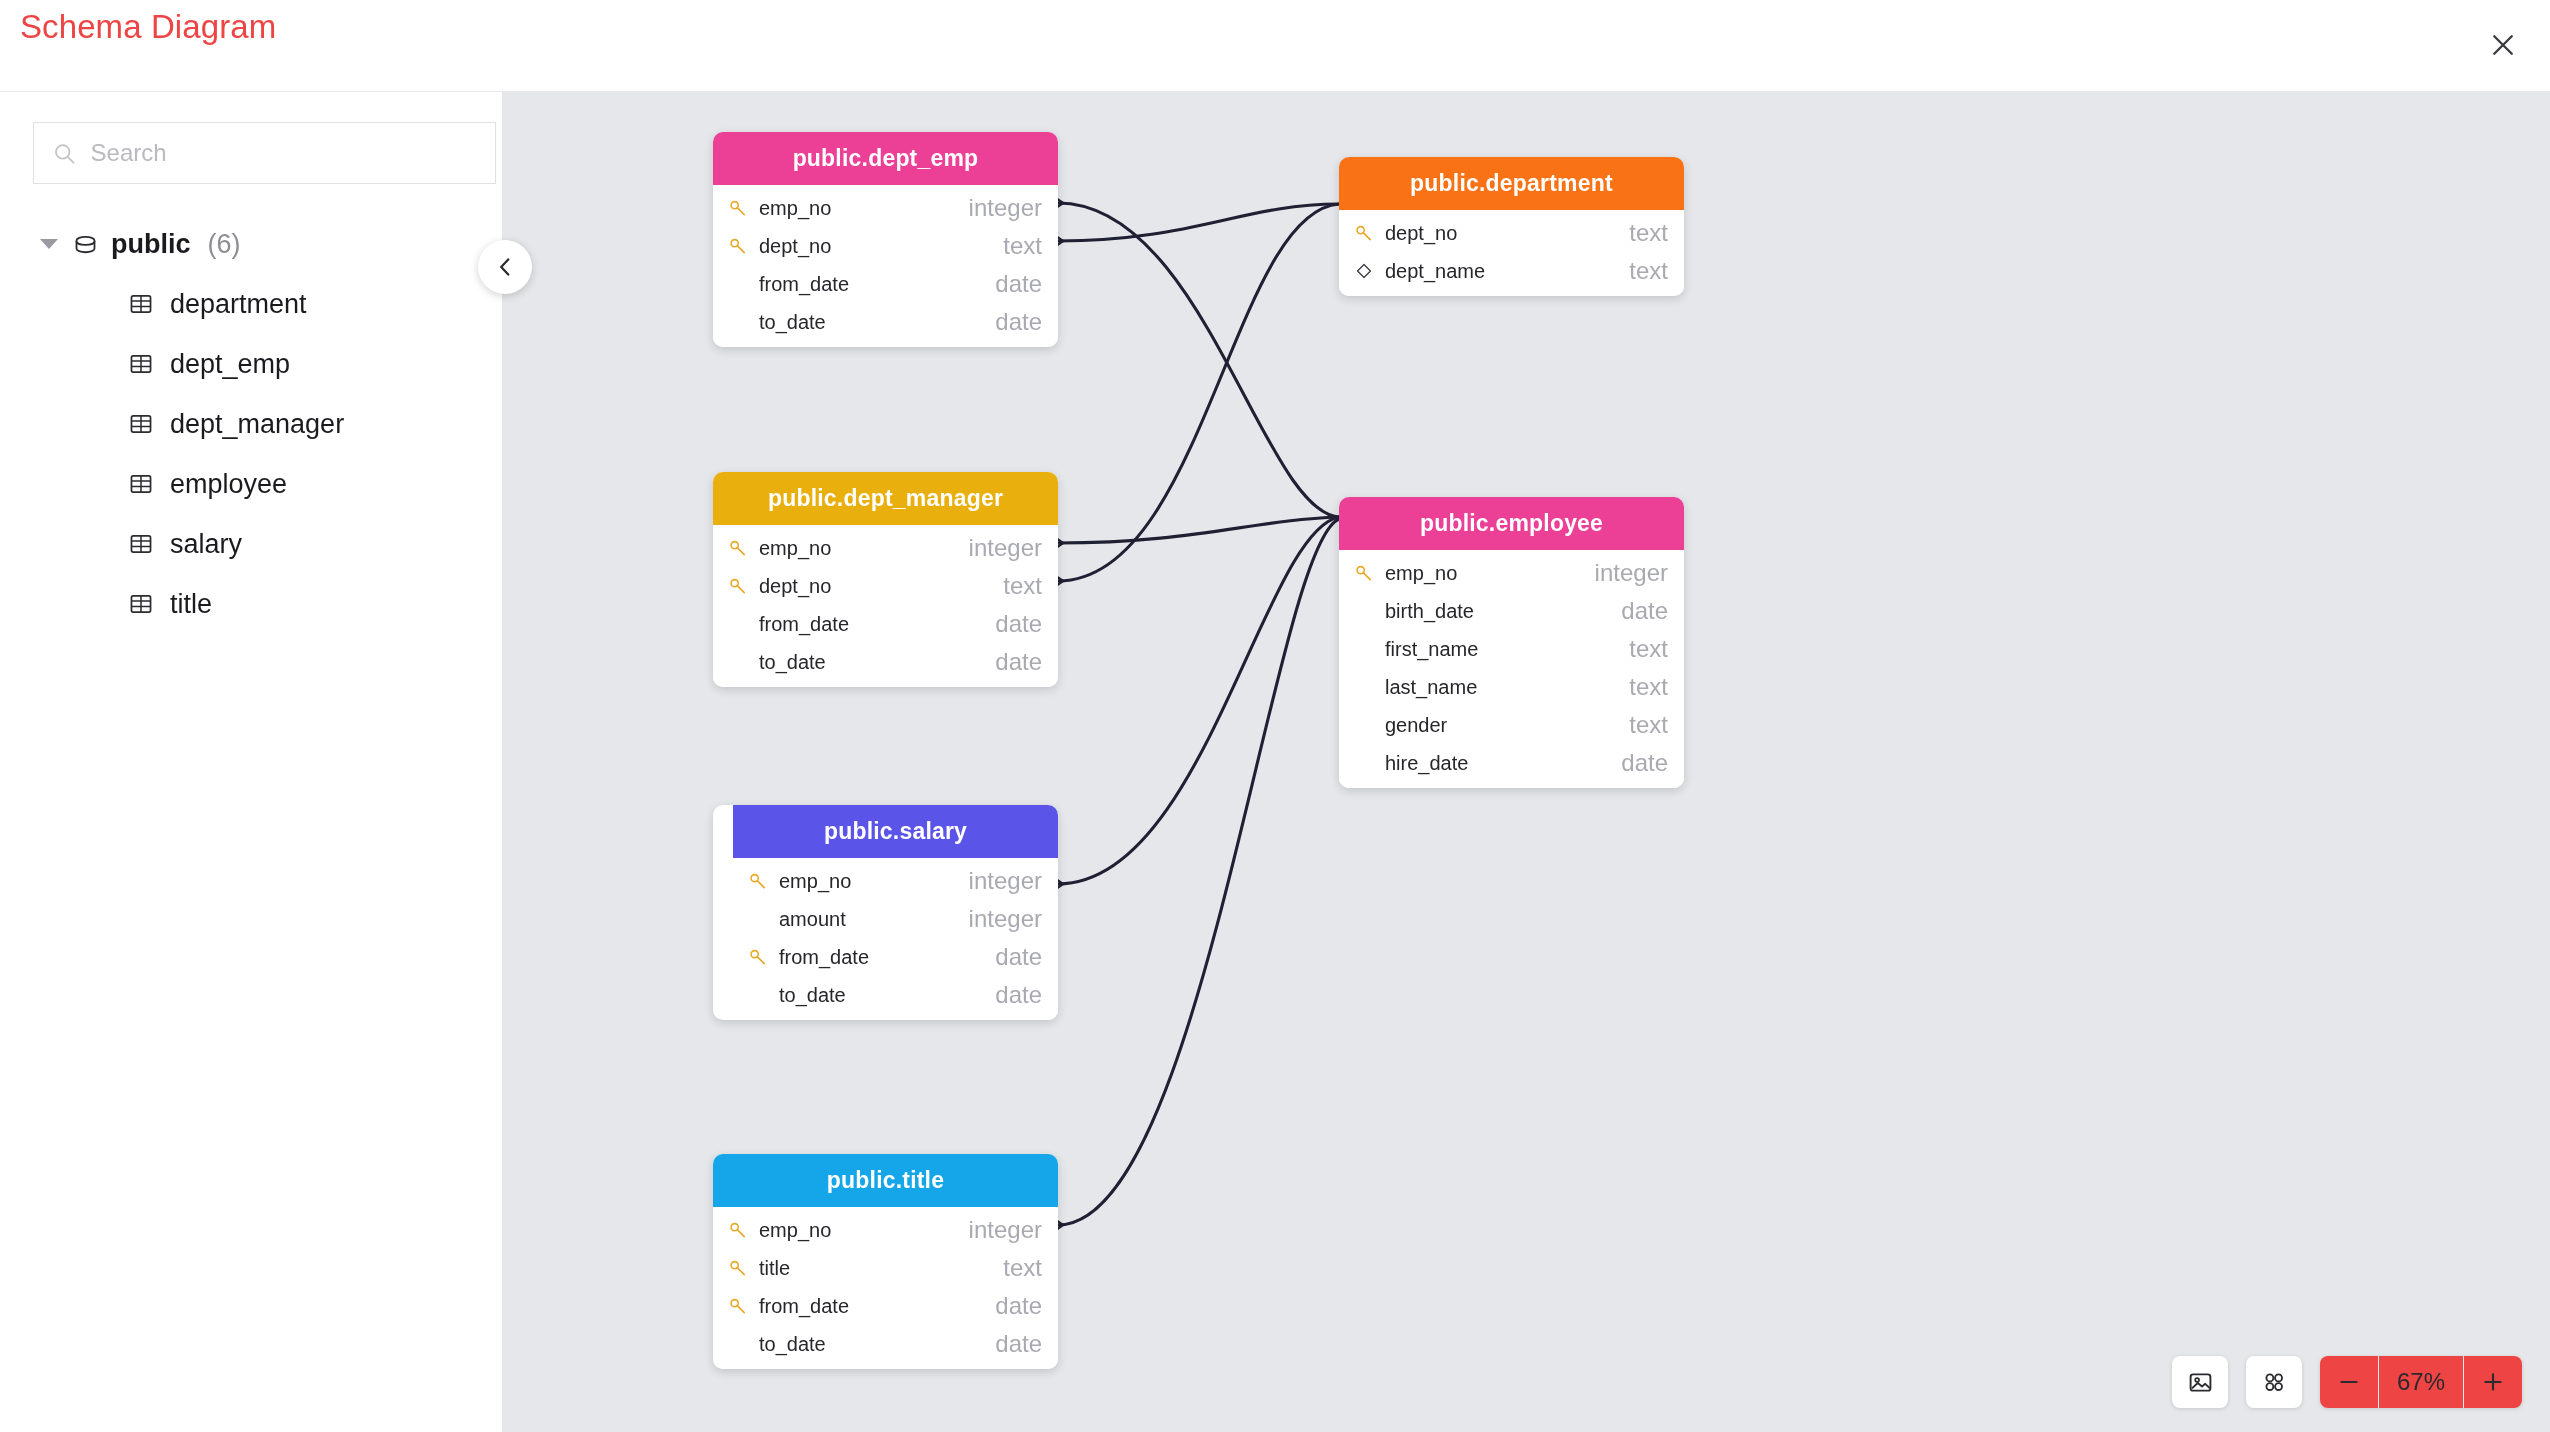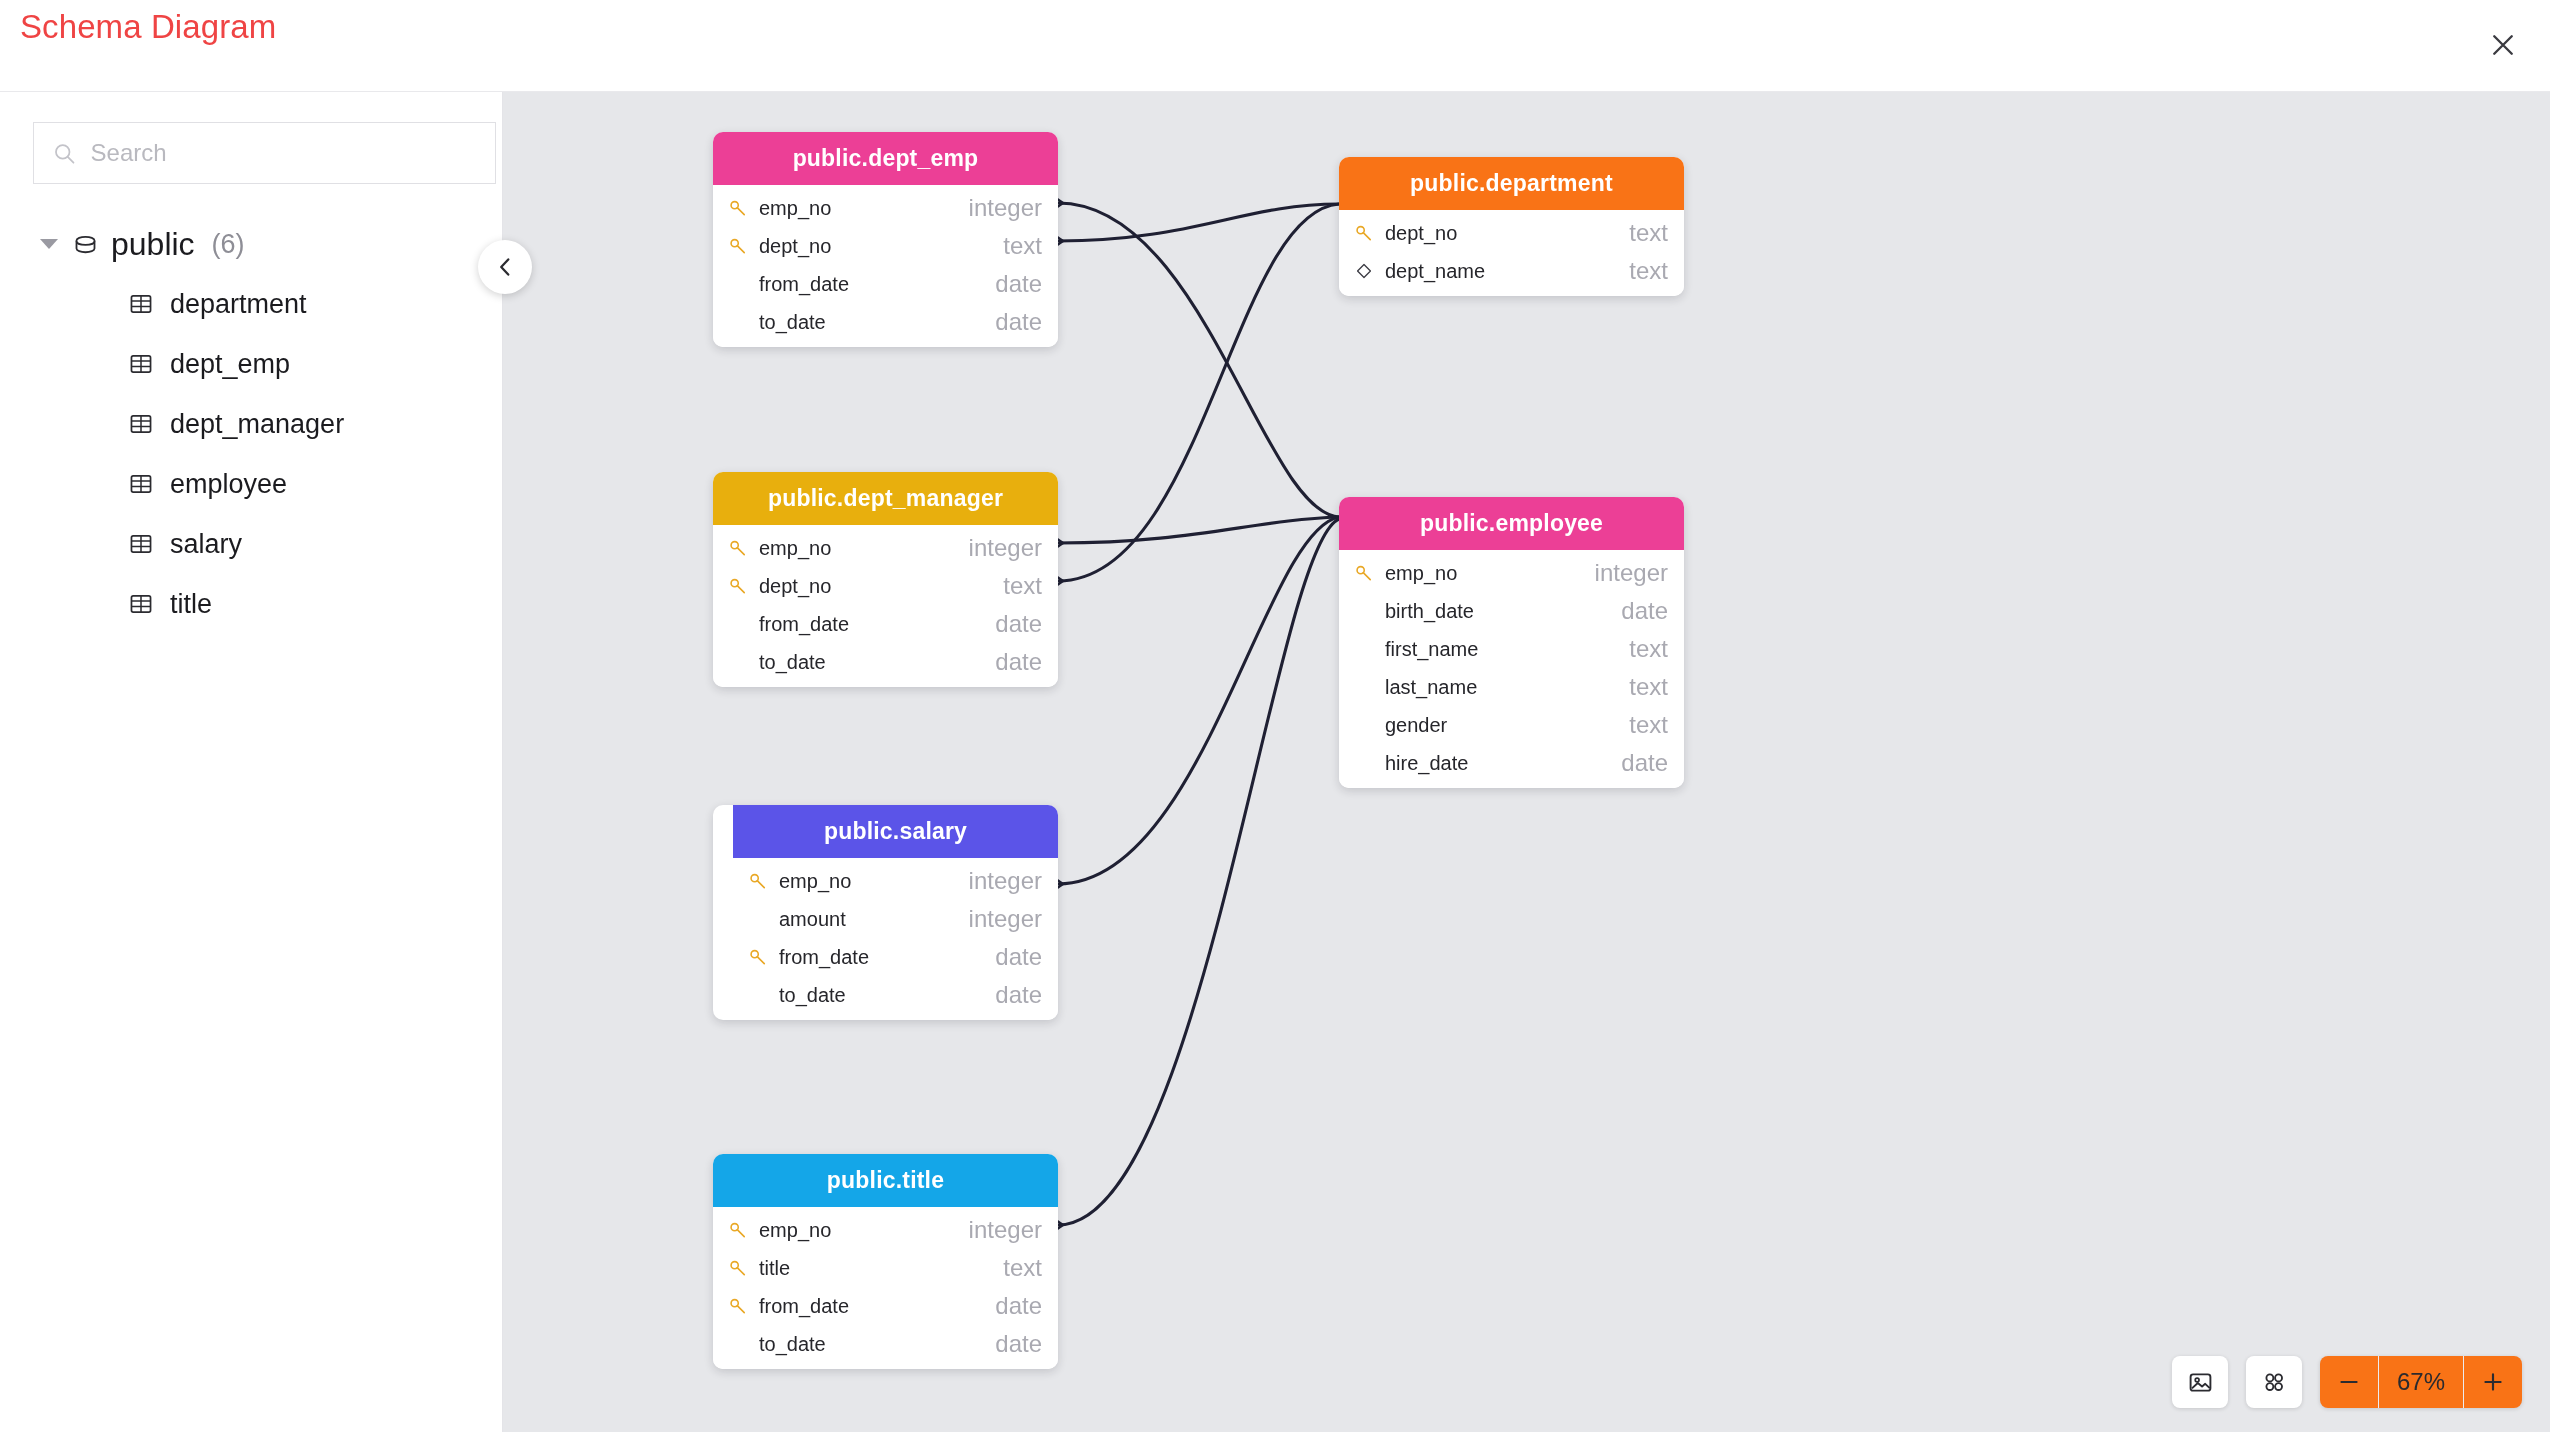--- a/index.html
+++ b/index.html
@@ -47,21 +47,21 @@
   .tree { position: absolute; left: 0; top: 122px; width: 503px; }
   .tree-node {
     display: flex; align-items: center; height: 60px;
     padding-left: 40px; gap: 12px; cursor: pointer;
   }
   .caret {
     width: 0; height: 0; margin-right: 2px;
     border-left: 9px solid transparent; border-right: 9px solid transparent;
     border-top: 10px solid #9a9aa2;
   }
-  .schema-label { font-size: 32px; color: #1b1b1f; }
+  .schema-label { font-size: 27px; color: #1b1b1f; font-weight: bold; }
   .schema-count { font-size: 27px; color: #8e8e96; margin-left: 5px; }
 
   .tree-leaf {
     display: flex; align-items: center; height: 60px;
     padding-left: 128px; gap: 16px; cursor: pointer;
   }
   .tree-leaf-label { font-size: 27px; color: #1b1b1f; }
 
   
   .collapse-btn {
@@ -103,21 +103,21 @@
     position: absolute; right: 28px; bottom: 24px;
     display: flex; align-items: center; gap: 18px; z-index: 50;
   }
   .tool-btn {
     width: 56px; height: 52px; border-radius: 8px; background: #ffffff;
     box-shadow: 0 1px 4px rgba(0,0,0,.14);
     display: flex; align-items: center; justify-content: center; cursor: pointer;
   }
   .zoom-group {
     display: flex; align-items: center; height: 52px;
-    background: #f97316; border-radius: 8px; box-shadow: 0 1px 4px rgba(0,0,0,.14);
+    background: #ef4444; border-radius: 8px; box-shadow: 0 1px 4px rgba(0,0,0,.14);
     overflow: hidden;
   }
   .zoom-seg {
     height: 52px; display: flex; align-items: center; justify-content: center;
     cursor: pointer; padding: 0 16px;
   }
   .zoom-level {
     min-width: 86px; font-size: 24px; color: #2a2a2e; cursor: default;
     border-left: 1px solid #ececf0; border-right: 1px solid #ececf0;
   }

